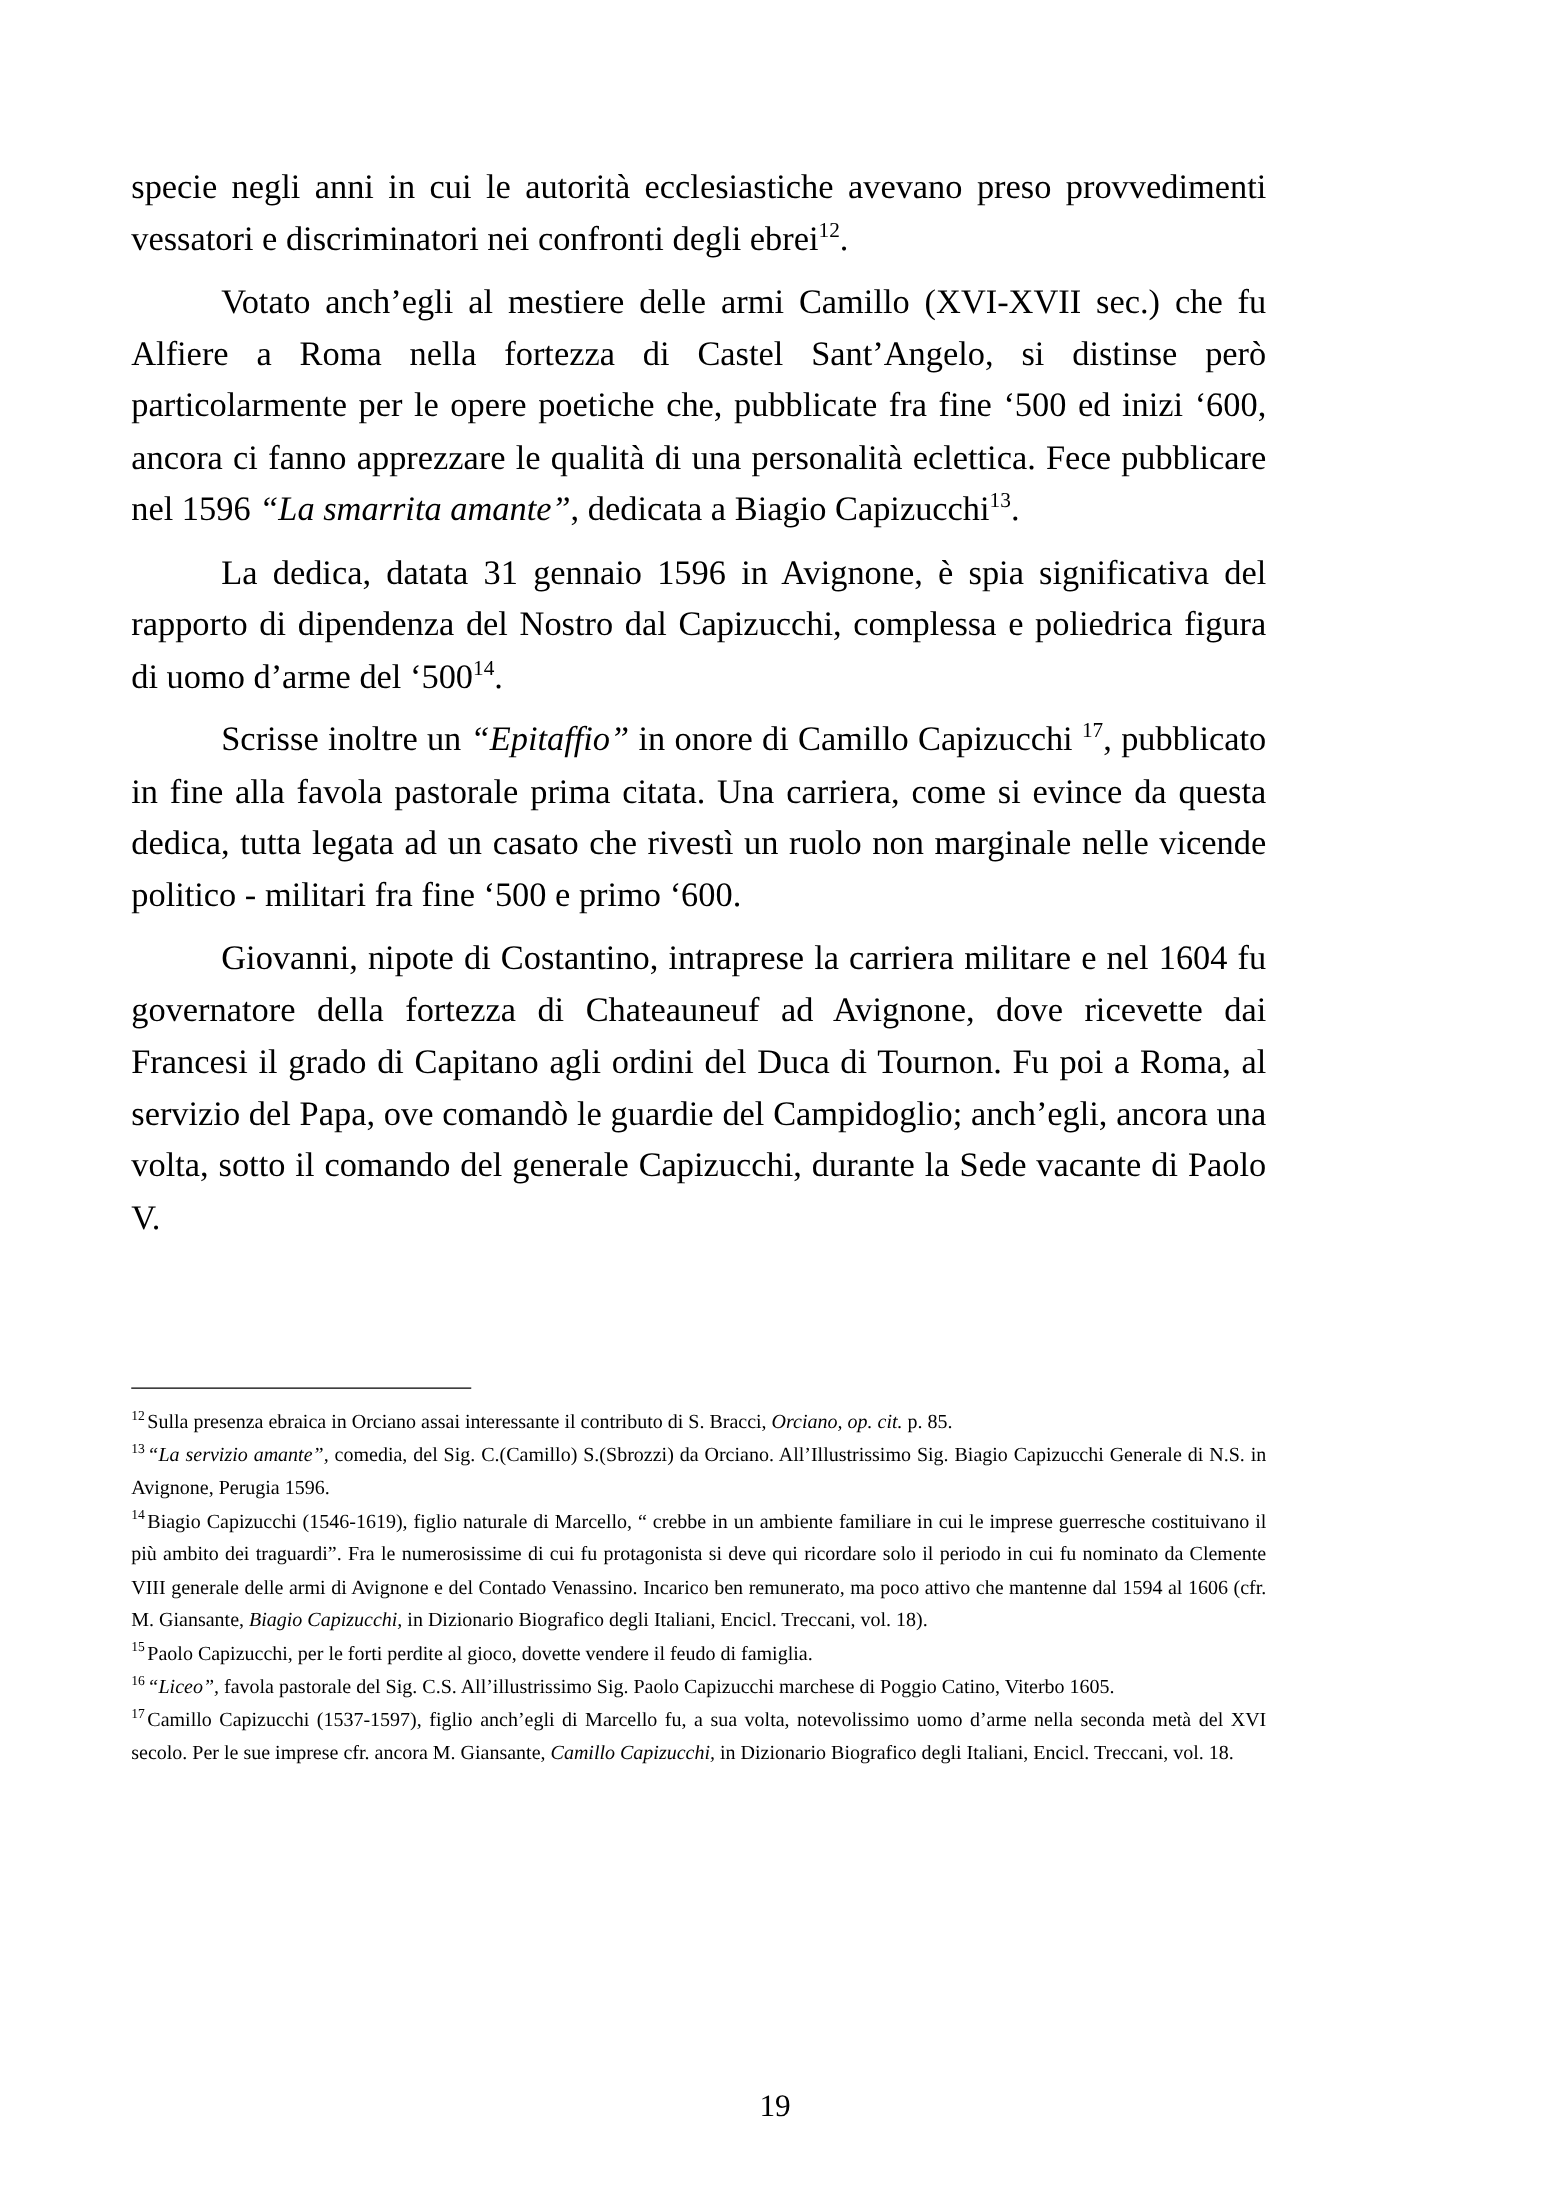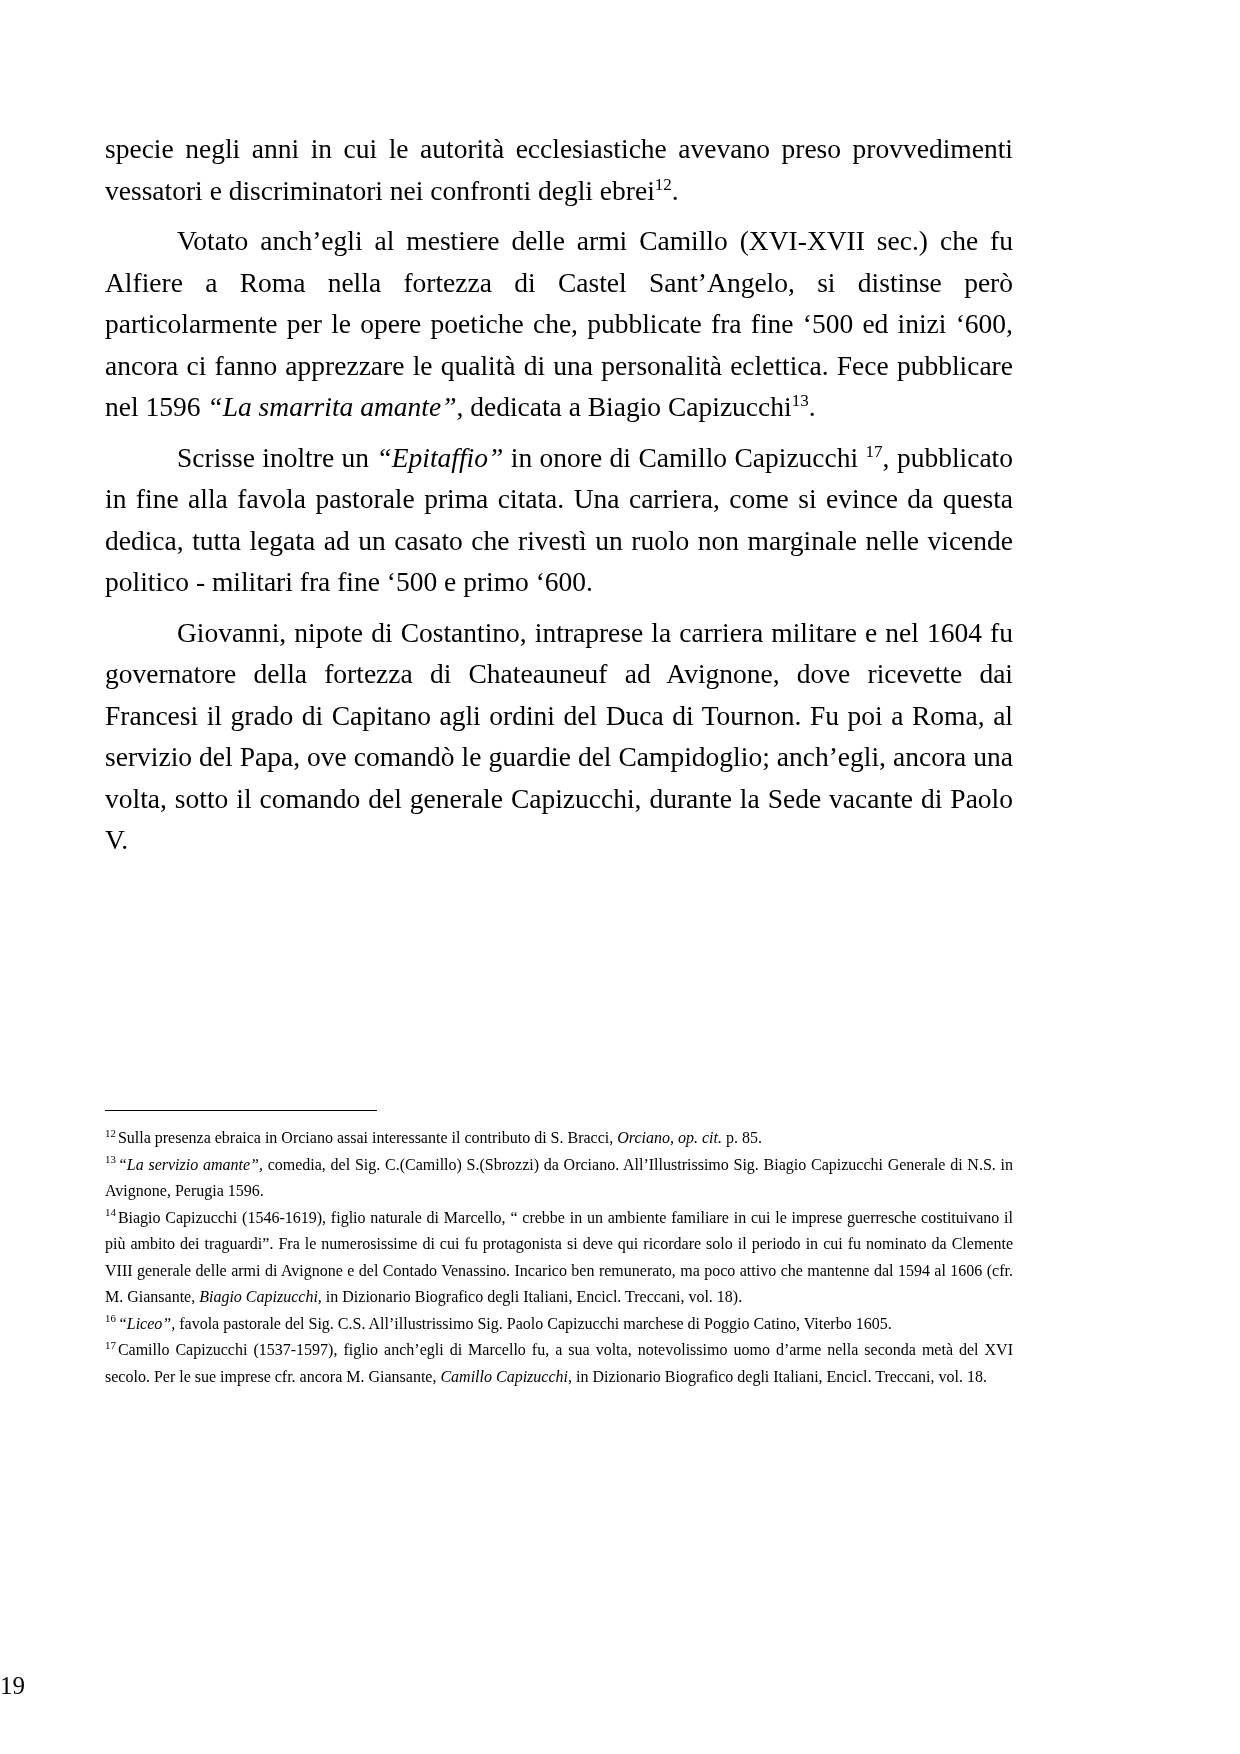--- a/index.html
+++ b/index.html
@@ -67,43 +67,45 @@
   }
   .fn sup {
     font-size: 0.68em;
     margin-right: 2px;
   }
   .pagenum {
     position: absolute;
     left: 0;
     top: 1672px;
     width: 1240px;
-    text-align: left;
+    text-align: center;
     font-size: 25px;
     font-family: "Liberation Serif", "DejaVu Serif", serif;
   }
 </style>
 </head>
 <body>
 
 <div class="page">
 
   <div class="content" id="body-column">
       <p class="body-par no-indent"><span>specie negli anni in cui le autorità ecclesiastiche avevano preso provvedimenti vessatori e discriminatori nei confronti degli ebrei</span><sup>12</sup><span>.</span></p>
       <p class="body-par"><span>Votato anch’egli al mestiere delle armi Camillo (XVI-XVII sec.) che fu Alfiere a Roma nella fortezza di Castel Sant’Angelo, si distinse però particolarmente per le opere poetiche che, pubblicate fra fine ‘500 ed inizi ‘600, ancora ci fanno apprezzare le qualità di una personalità eclettica. Fece pubblicare nel 1596 </span><span class="it">“La smarrita amante”</span><span>, dedicata a Biagio Capizucchi</span><sup>13</sup><span>.</span></p>
+      <p class="body-par"><span>La dedica, datata 31 gennaio 1596 in Avignone, è spia significativa del rapporto di dipendenza del Nostro dal Capizucchi, complessa e poliedrica figura di uomo d’arme del ‘500</span><sup>14</sup><span>.</span></p>
       <p class="body-par"><span>Scrisse inoltre un </span><span class="it">“Epitaffio”</span><span> in onore di Camillo Capizucchi </span><sup>17</sup><span>, pubblicato in fine alla favola pastorale prima citata. Una carriera, come si evince da questa dedica, tutta legata ad un casato che rivestì un ruolo non marginale nelle vicende politico - militari fra fine ‘500 e primo ‘600.</span></p>
       <p class="body-par"><span>Giovanni, nipote di Costantino, intraprese la carriera militare e nel 1604 fu governatore della fortezza di Chateauneuf ad Avignone, dove ricevette dai Francesi il grado di Capitano agli ordini del Duca di Tournon. Fu poi a Roma, al servizio del Papa, ove comandò le guardie del Campidoglio; anch’egli, ancora una volta, sotto il comando del generale Capizucchi, durante la Sede vacante di Paolo V.</span></p>
     </div>
 
   <div class="footnote-area">
     <div class="fn-rule"></div>
     <div id="footnote-list">
         <p class="fn"><sup>12</sup><span>Sulla presenza ebraica in Orciano assai interessante il contributo di S. Bracci, </span><span class="it">Orciano, op. cit.</span><span> p. 85.</span></p>
         <p class="fn"><sup>13</sup><span class="it">“La servizio amante”,</span><span> comedia, del Sig. C.(Camillo) S.(Sbrozzi) da Orciano. All’Illustrissimo Sig. Biagio Capizucchi Generale di N.S. in Avignone, Perugia 1596.</span></p>
         <p class="fn"><sup>14</sup><span>Biagio Capizucchi (1546-1619), figlio naturale di Marcello, “ crebbe in un ambiente familiare in cui le imprese guerresche costituivano il più ambito dei traguardi”. Fra le numerosissime di cui fu protagonista si deve qui ricordare solo il periodo in cui fu nominato da Clemente VIII generale delle armi di Avignone e del Contado Venassino. Incarico ben remunerato, ma poco attivo che mantenne dal 1594 al 1606 (cfr. M. Giansante, </span><span class="it">Biagio Capizucchi,</span><span> in Dizionario Biografico degli Italiani, Encicl. Treccani, vol. 18).</span></p>
+        <p class="fn"><sup>15</sup><span>Paolo Capizucchi, per le forti perdite al gioco, dovette vendere il feudo di famiglia.</span></p>
         <p class="fn"><sup>16</sup><span class="it">“Liceo”,</span><span> favola pastorale del Sig. C.S. All’illustrissimo Sig. Paolo Capizucchi marchese di Poggio Catino, Viterbo 1605.</span></p>
         <p class="fn"><sup>17</sup><span>Camillo Capizucchi (1537-1597), figlio anch’egli di Marcello fu, a sua volta, notevolissimo uomo d’arme nella seconda metà del XVI secolo. Per le sue imprese cfr. ancora M. Giansante, </span><span class="it">Camillo Capizucchi,</span><span> in Dizionario Biografico degli Italiani, Encicl. Treccani, vol. 18.</span></p>
       </div>
   </div>
 
   <div class="pagenum">19</div>
 
 </div>
 
 </body></html>

